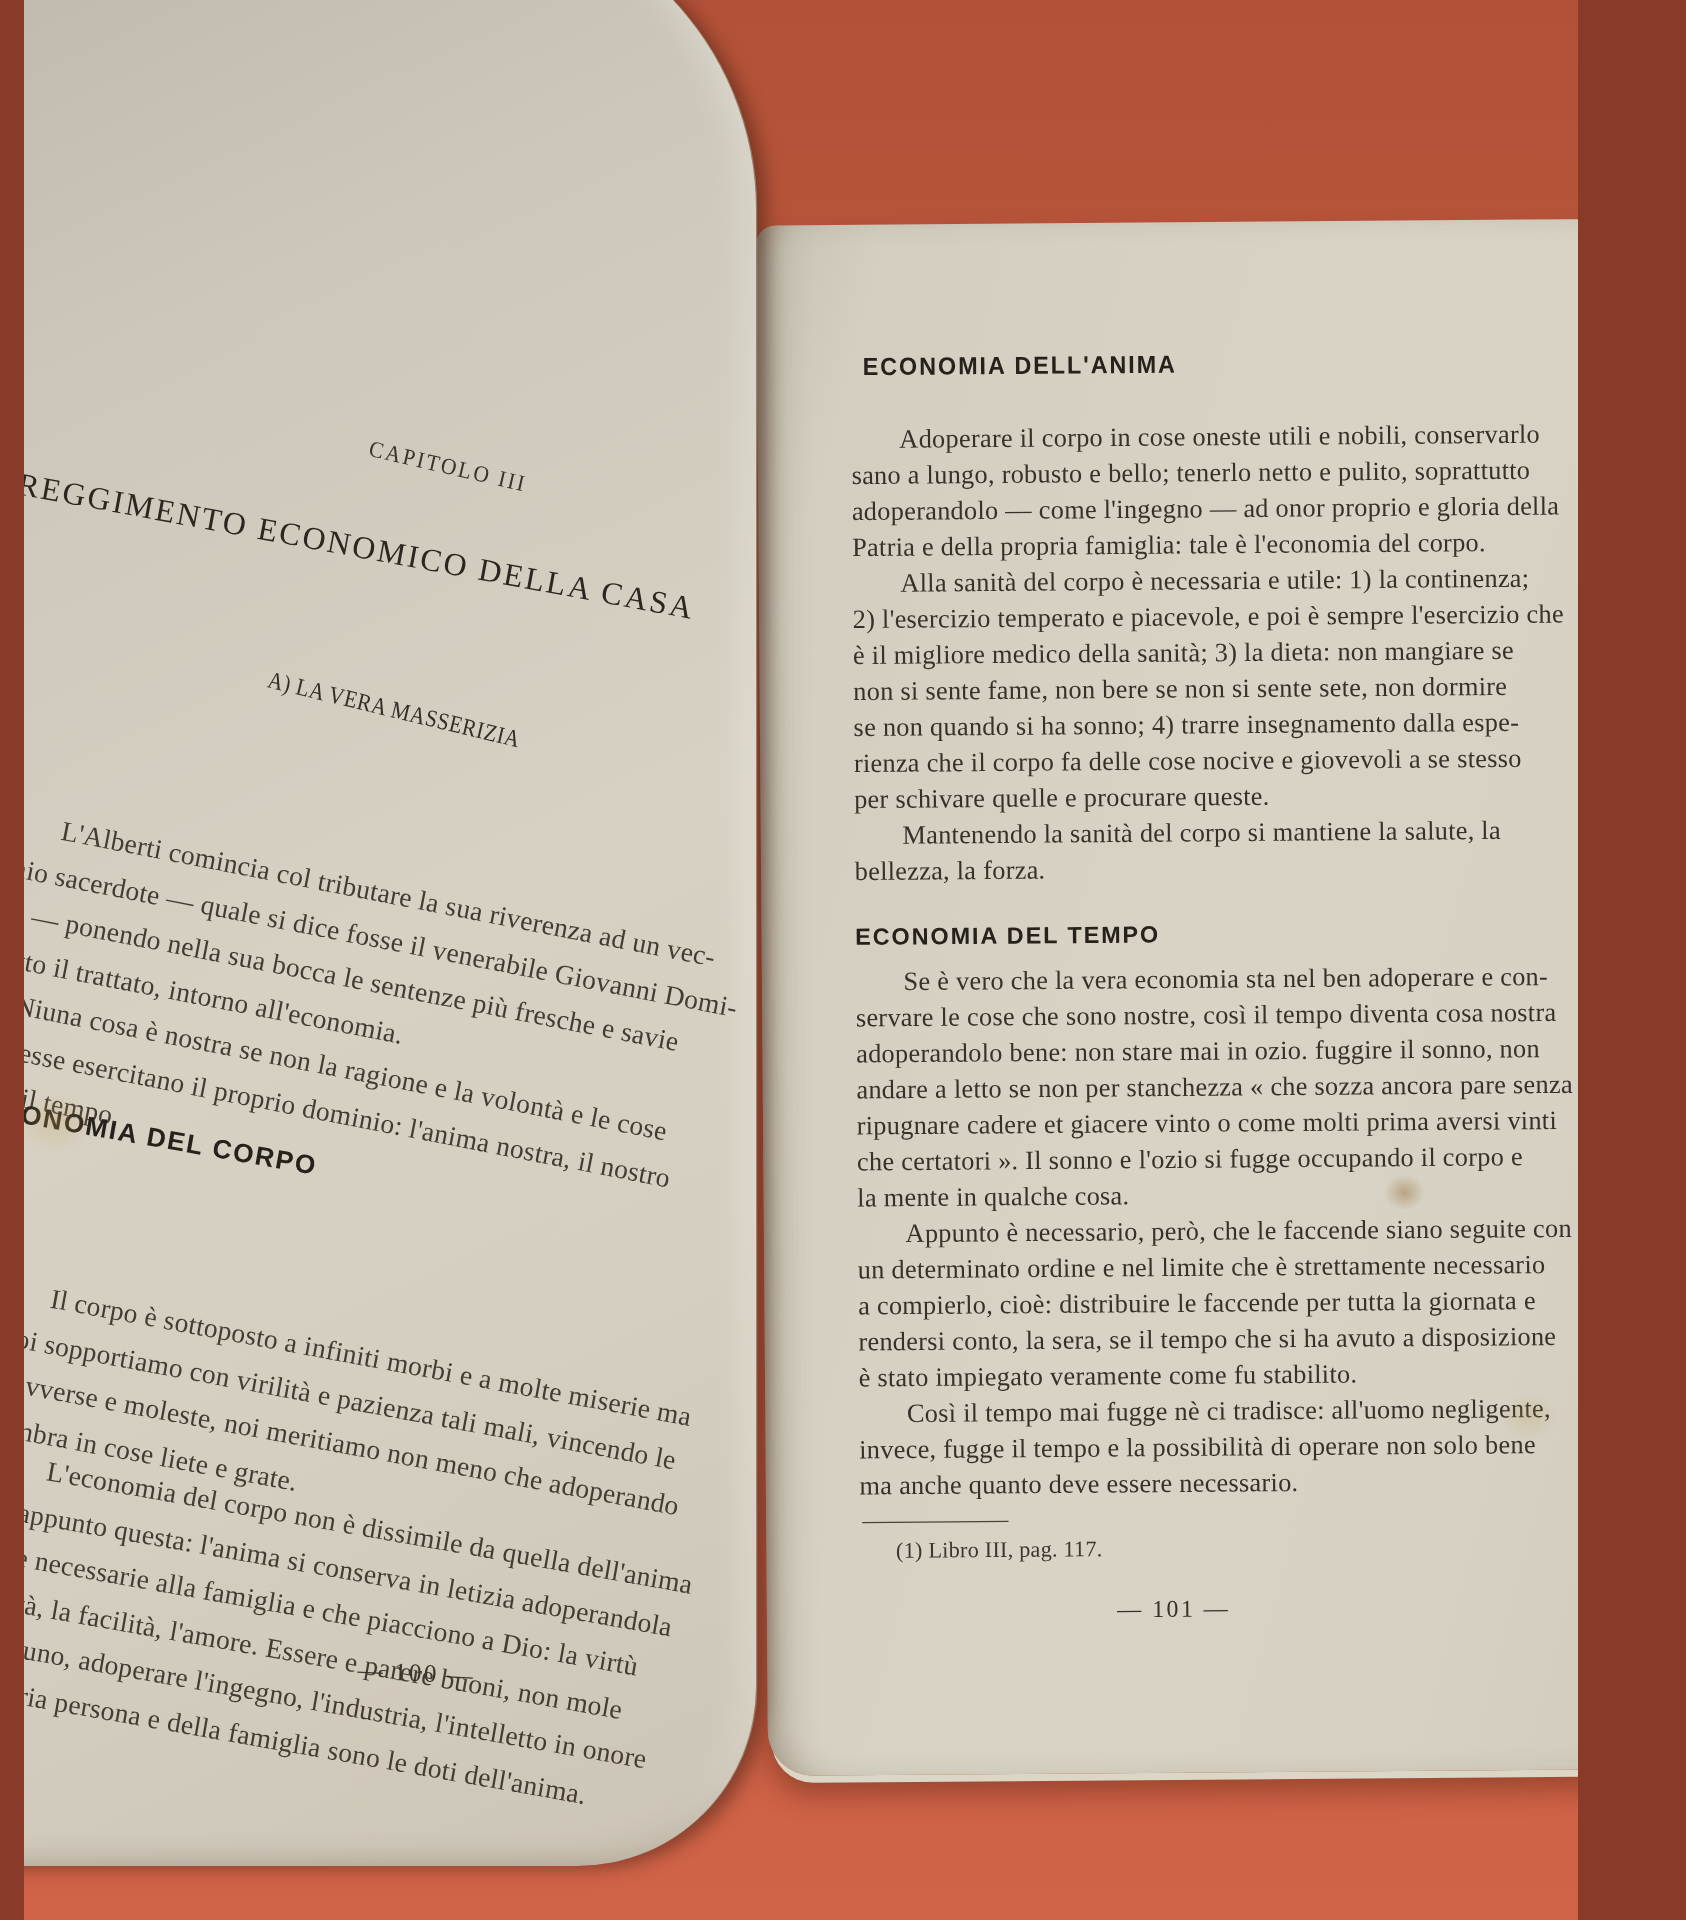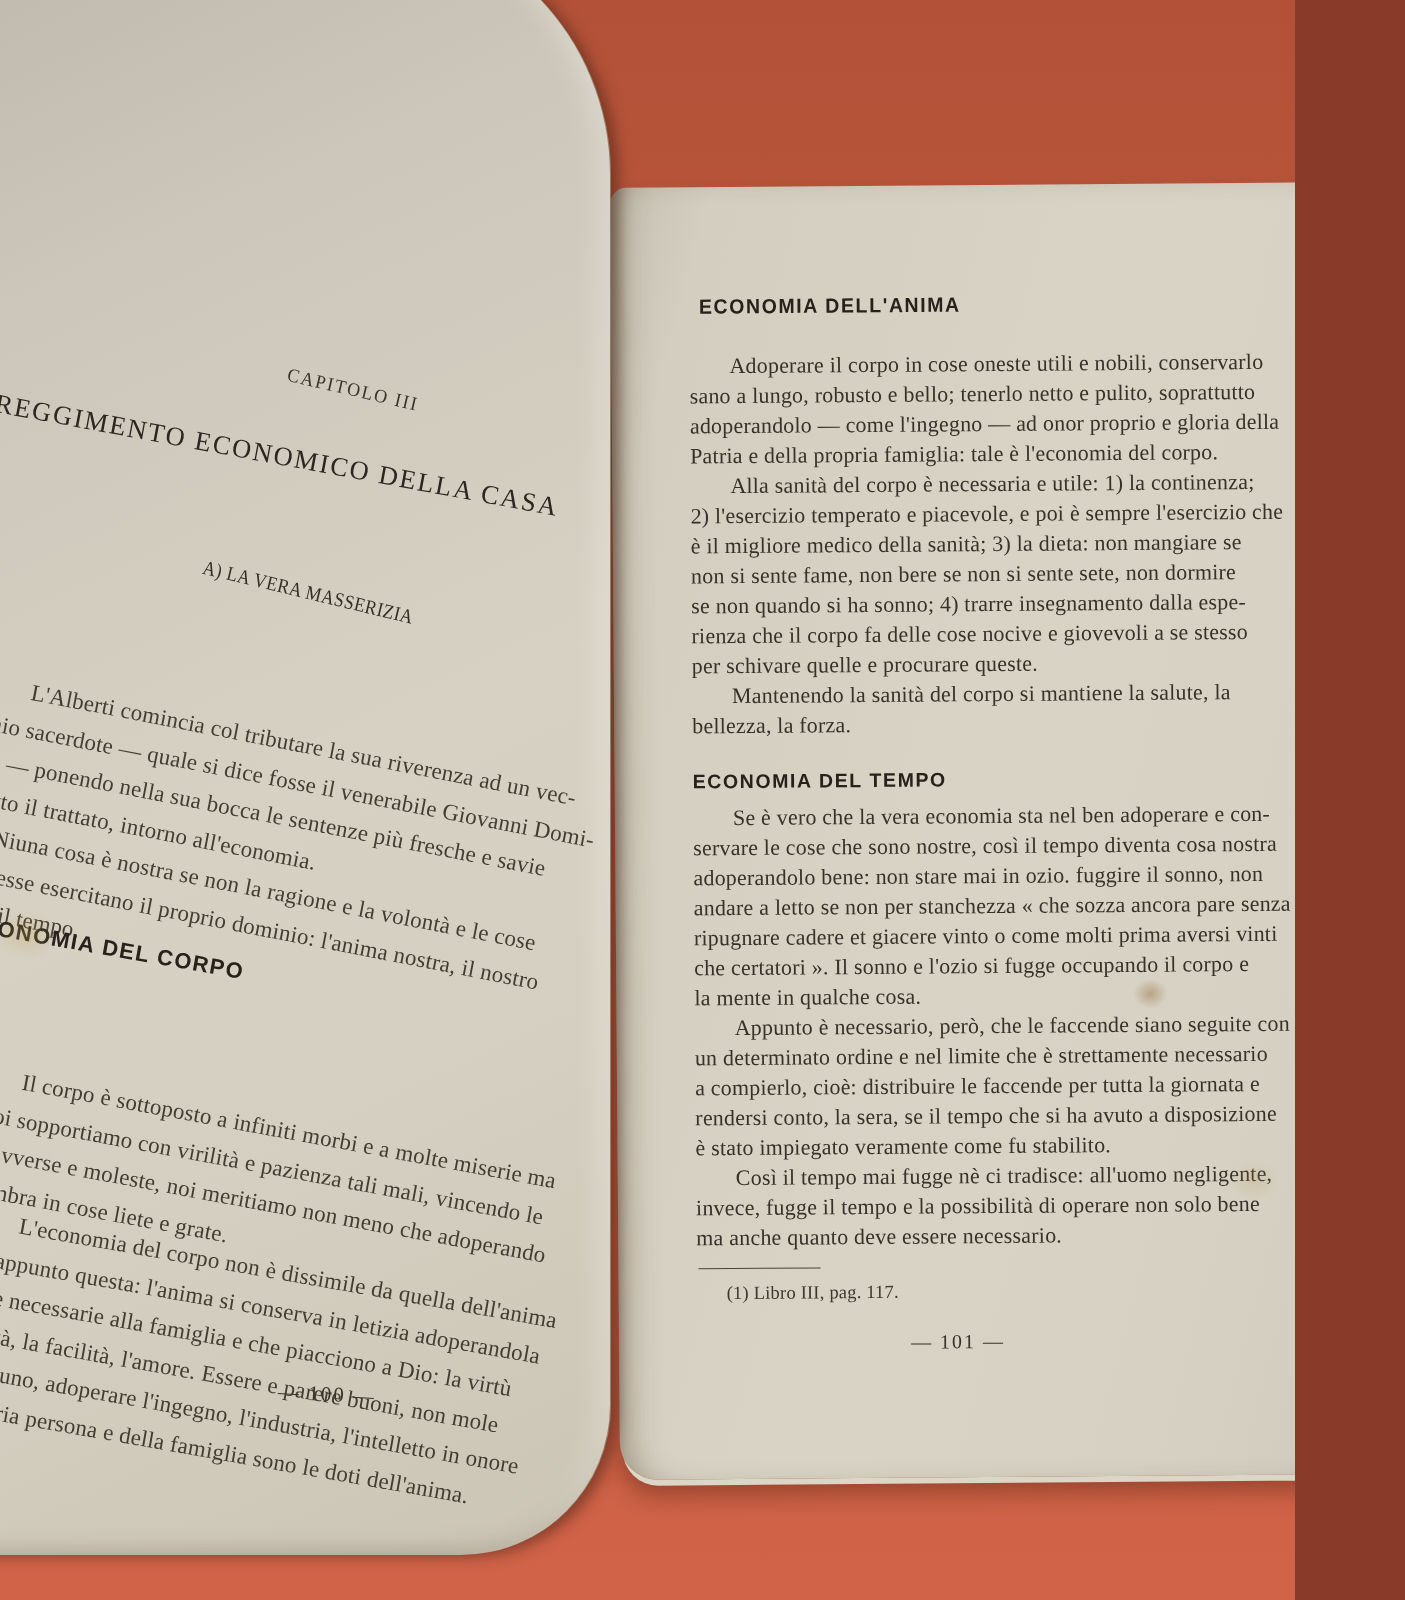--- a/index.html
+++ b/index.html
@@ -1,19 +1,20 @@
 <!DOCTYPE html>
 <html><head>
 <meta charset="utf-8">
 <style>
   html,body{margin:0;padding:0;background:#8a3a28;}
   .scene{
     position:relative;width:1295px;height:1600px;overflow:hidden;
     background:linear-gradient(180deg,#b25138 0%,#bf5a3e 35%,#c95f44 70%,#d06348 100%);
     font-family:"Liberation Serif","DejaVu Serif",serif;
+    margin-left:20px;
   }
   
   .right-page{
     position:absolute;left:610px;top:188px;width:812px;height:1292px;
     background:linear-gradient(105deg,#c6c0b2 0%,#d3cec0 9%,#d8d3c5 45%,#d6d1c3 75%,#cfc9bc 100%);
     border-radius:16px 0 0 38px;
     transform:rotate(-0.45deg);transform-origin:left top;
     box-shadow:inset 26px 0 34px -20px rgba(70,45,25,.42),
                0 9px 0 -3px #dcd6c6,
                0 16px 22px rgba(90,35,18,.45);

